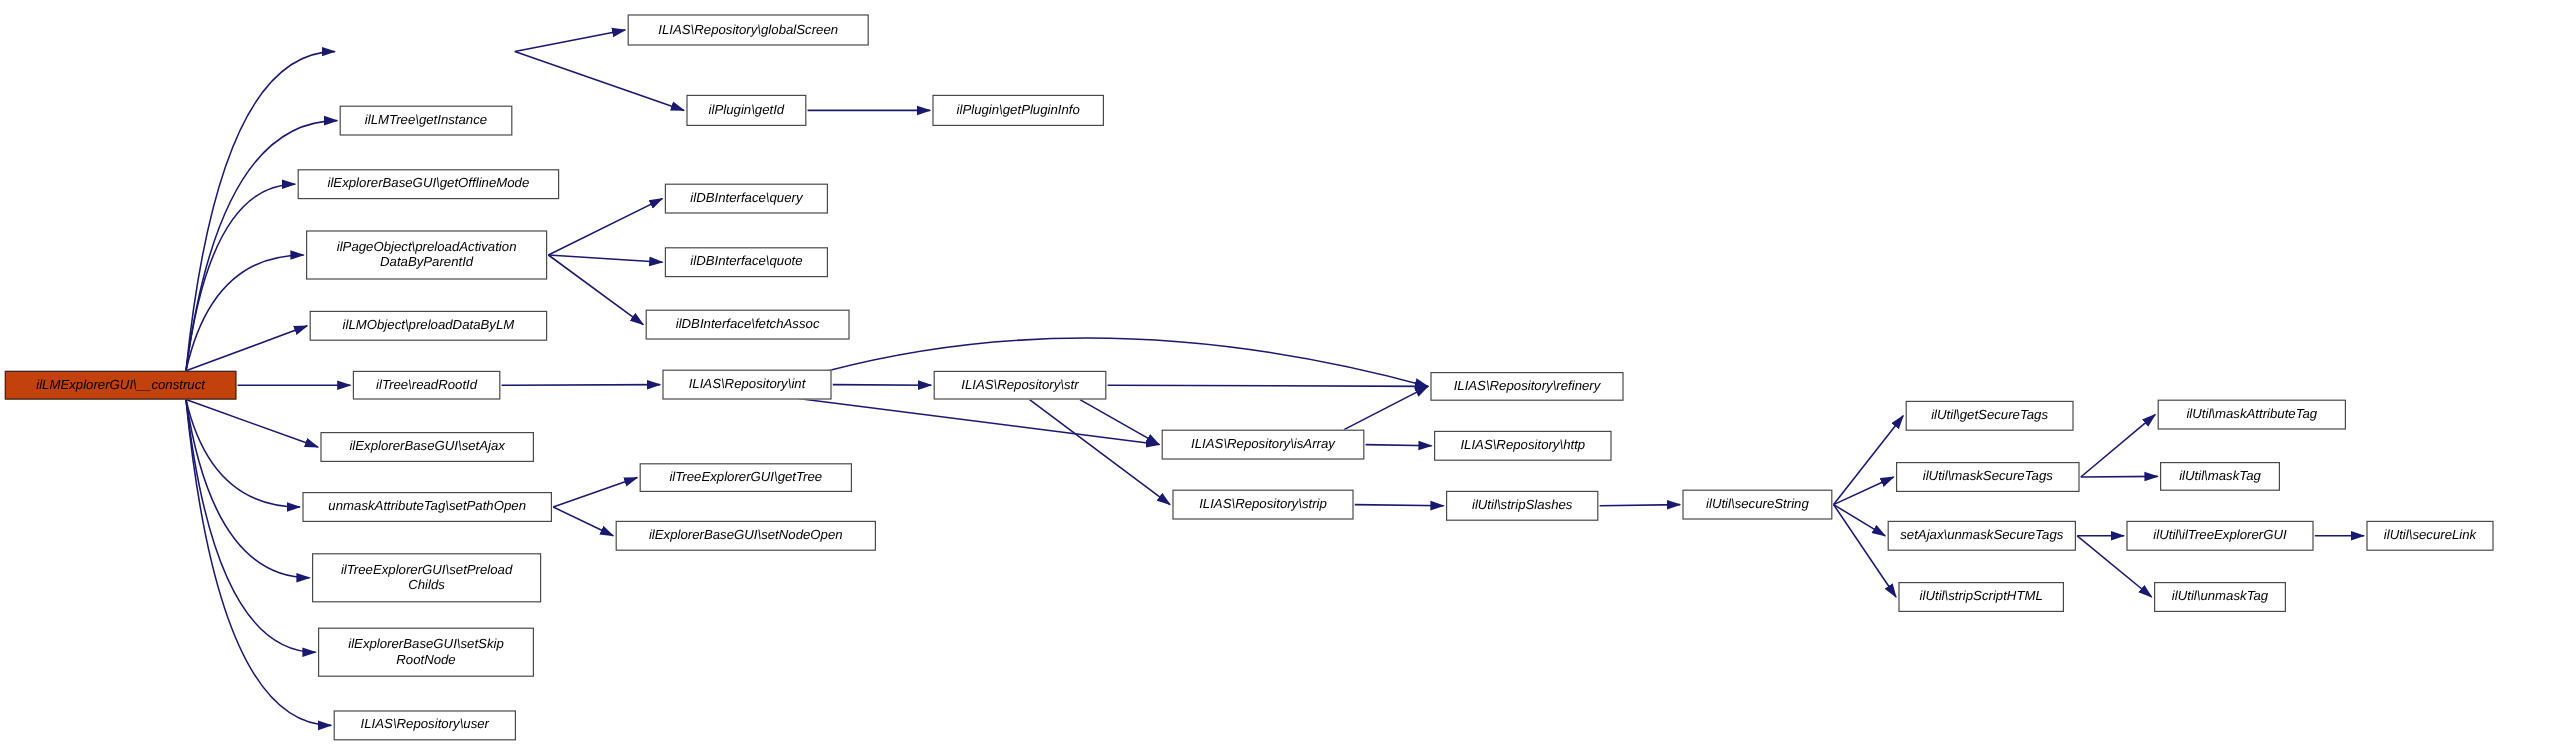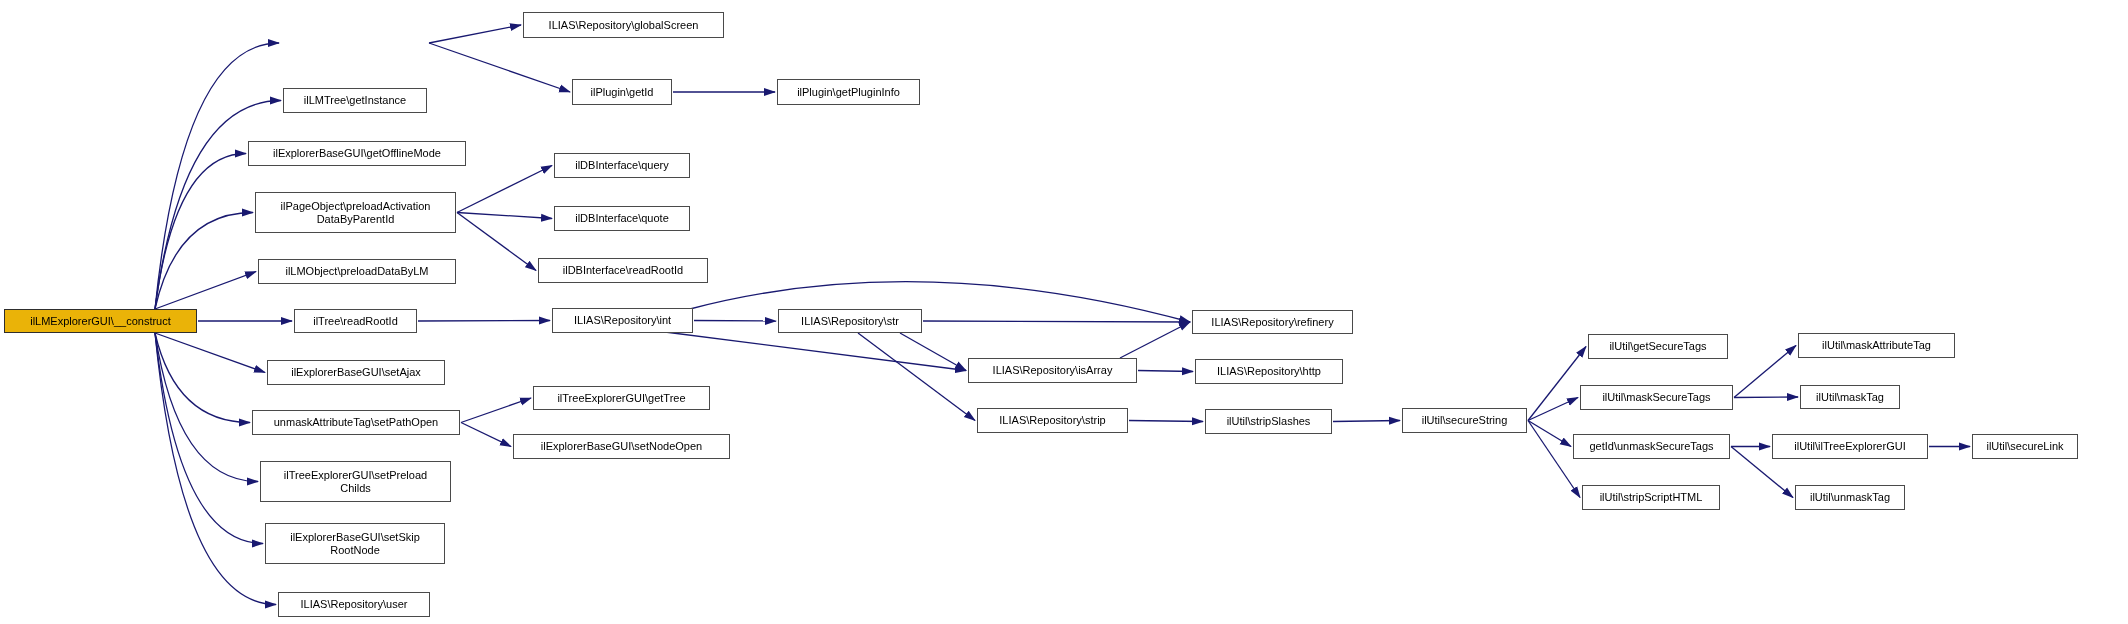--- a/index.html
+++ b/index.html
@@ -19,23 +19,24 @@
     color:#000000;
     font-size:11px;
     line-height:13px;
     display:flex;
     align-items:center;
     justify-content:center;
     text-align:center;
     white-space:pre-line;
     z-index:2;
     overflow:hidden;
+    font-style:italic;
   }
   .node.root{
-    background:#eab308;
+    background:#c2410c;
     border:1px solid #2e2e2e;
   }
   .edge{fill:none;stroke-width:1.3px;}
 </style>
 </head>
 <body>
 
 <div id="canvas">
   <svg id="edges" xmlns="http://www.w3.org/2000/svg">
     <defs>
@@ -85,21 +86,21 @@
     </svg>
     <div class="node" style="left: 523px; top: 12px; width: 201px; height: 26px;">ILIAS\Repository\globalScreen</div>
     <div class="node" style="left: 572px; top: 79px; width: 100px; height: 26px;">ilPlugin\getId</div>
     <div class="node" style="left: 777px; top: 79px; width: 143px; height: 26px;">ilPlugin\getPluginInfo</div>
     <div class="node" style="left: 283px; top: 88px; width: 144px; height: 25px;">ilLMTree\getInstance</div>
     <div class="node" style="left: 248px; top: 141px; width: 218px; height: 25px;">ilExplorerBaseGUI\getOfflineMode</div>
     <div class="node" style="left: 255px; top: 192px; width: 201px; height: 41px;">ilPageObject\preloadActivation
 DataByParentId</div>
     <div class="node" style="left: 554px; top: 153px; width: 136px; height: 25px;">ilDBInterface\query</div>
     <div class="node" style="left: 554px; top: 206px; width: 136px; height: 25px;">ilDBInterface\quote</div>
-    <div class="node" style="left: 538px; top: 258px; width: 170px; height: 25px;">ilDBInterface\readRootId</div>
+    <div class="node" style="left: 538px; top: 258px; width: 170px; height: 25px;">ilDBInterface\fetchAssoc</div>
     <div class="node" style="left: 258px; top: 259px; width: 198px; height: 25px;">ilLMObject\preloadDataByLM</div>
     <div class="node root" style="left: 4px; top: 309px; width: 193px; height: 24px;">ilLMExplorerGUI\__construct</div>
     <div class="node" style="left: 294px; top: 309px; width: 123px; height: 24px;">ilTree\readRootId</div>
     <div class="node" style="left: 552px; top: 308px; width: 141px; height: 25px;">ILIAS\Repository\int</div>
     <div class="node" style="left: 778px; top: 309px; width: 144px; height: 24px;">ILIAS\Repository\str</div>
     <div class="node" style="left: 1192px; top: 310px; width: 161px; height: 24px;">ILIAS\Repository\refinery</div>
     <div class="node" style="left: 267px; top: 360px; width: 178px; height: 25px;">ilExplorerBaseGUI\setAjax</div>
     <div class="node" style="left: 252px; top: 410px; width: 208px; height: 25px;">unmaskAttributeTag\setPathOpen</div>
     <div class="node" style="left: 533px; top: 386px; width: 177px; height: 24px;">ilTreeExplorerGUI\getTree</div>
     <div class="node" style="left: 513px; top: 434px; width: 217px; height: 25px;">ilExplorerBaseGUI\setNodeOpen</div>
@@ -110,18 +111,18 @@
     <div class="node" style="left: 278px; top: 592px; width: 152px; height: 25px;">ILIAS\Repository\user</div>
     <div class="node" style="left: 968px; top: 358px; width: 169px; height: 25px;">ILIAS\Repository\isArray</div>
     <div class="node" style="left: 1195px; top: 359px; width: 148px; height: 25px;">ILIAS\Repository\http</div>
     <div class="node" style="left: 977px; top: 408px; width: 151px; height: 25px;">ILIAS\Repository\strip</div>
     <div class="node" style="left: 1205px; top: 409px; width: 127px; height: 25px;">ilUtil\stripSlashes</div>
     <div class="node" style="left: 1402px; top: 408px; width: 125px; height: 25px;">ilUtil\secureString</div>
     <div class="node" style="left: 1588px; top: 334px; width: 140px; height: 25px;">ilUtil\getSecureTags</div>
     <div class="node" style="left: 1580px; top: 385px; width: 153px; height: 25px;">ilUtil\maskSecureTags</div>
     <div class="node" style="left: 1798px; top: 333px; width: 157px; height: 25px;">ilUtil\maskAttributeTag</div>
     <div class="node" style="left: 1800px; top: 385px; width: 100px; height: 24px;">ilUtil\maskTag</div>
-    <div class="node" style="left: 1573px; top: 434px; width: 157px; height: 25px;">getId\unmaskSecureTags</div>
+    <div class="node" style="left: 1573px; top: 434px; width: 157px; height: 25px;">setAjax\unmaskSecureTags</div>
     <div class="node" style="left: 1772px; top: 434px; width: 156px; height: 25px;">ilUtil\ilTreeExplorerGUI</div>
     <div class="node" style="left: 1972px; top: 434px; width: 106px; height: 25px;">ilUtil\secureLink</div>
     <div class="node" style="left: 1582px; top: 485px; width: 138px; height: 25px;">ilUtil\stripScriptHTML</div>
     <div class="node" style="left: 1795px; top: 485px; width: 110px; height: 25px;">ilUtil\unmaskTag</div>
   </div>
 
 </body></html>

